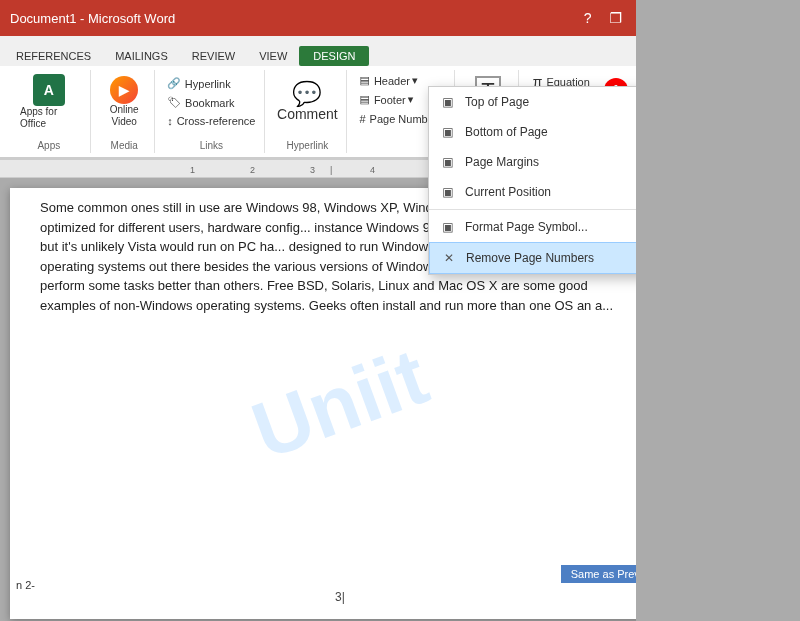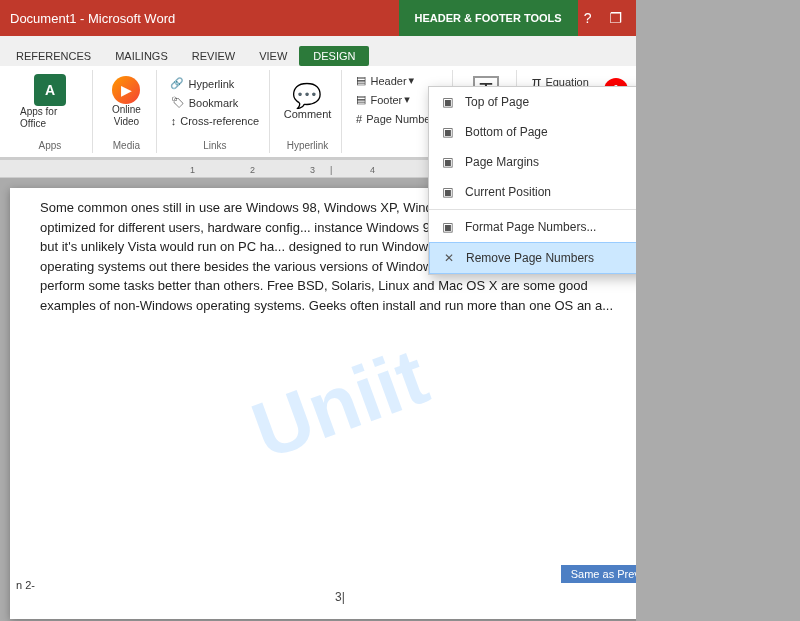--- a/index.html
+++ b/index.html
@@ -180,23 +180,20 @@
   </style>
 </head>
 <body>
 
 <div class="outer">
 
   <div class="top-bar">
     <div class="top-bar-title">
       <span>Document1 - Microsoft Word</span>
     </div>
-    <div class="top-bar-tools">
-      <span>HEADER &amp; FOOTER TOOLS</span>
-    </div>
     <div class="top-bar-controls">
       <span class="ctrl-btn">?</span>
       <span class="ctrl-btn">❐</span>
     </div>
   </div>
 
   <div class="ribbon">
     <div class="ribbon-tabs">
       <button class="ribbon-tab">REFERENCES</button>
       <button class="ribbon-tab">MAILINGS</button>
@@ -243,21 +240,21 @@
             <span>Cross-reference</span>
           </button>
         </div>
         <div class="ribbon-group-label">Links</div>
       </div>
 
       <div class="ribbon-group">
         <div class="ribbon-group-items">
           <div class="ribbon-btn">
             <div style="font-size:24px; line-height:1;">💬</div>
-            <span style="font-size:11px;">Comment</span>
+            <span style="font-size:14px;">Comment</span>
           </div>
         </div>
         <div class="ribbon-group-label">Hyperlink</div>
       </div>
 
       <div class="ribbon-group" style="min-width:100px;">
         <div class="ribbon-group-items" style="flex-direction:column; align-items:flex-start; gap:2px;">
           <button class="ribbon-small-btn">
             <span style="margin-right:4px;">▤</span>
             <span>Header</span>
@@ -355,21 +352,21 @@
     <div class="dropdown-item">
       <span class="item-icon">▣</span>
       <span>Current Position</span>
       <span class="item-arrow">▶</span>
     </div>
 
     <div style="border-top:1px solid #e0e0e0; margin:2px 0;"></div>
 
     <div class="dropdown-item">
       <span class="item-icon">▣</span>
-      <span>Format Page Numbers...</span>
+      <span>Format Page Symbol...</span>
     </div>
 
     <div class="dropdown-item highlighted">
       <span class="item-icon">✕</span>
       <span>Remove Page Numbers</span>
     </div>
   </div>
 
   <div class="step-num" style="top: 330px; left: 648px;">2</div>
 

